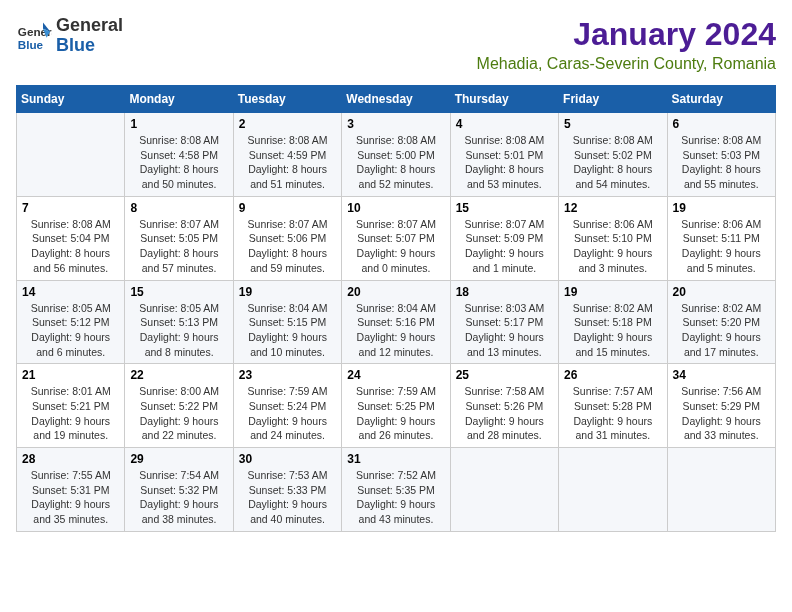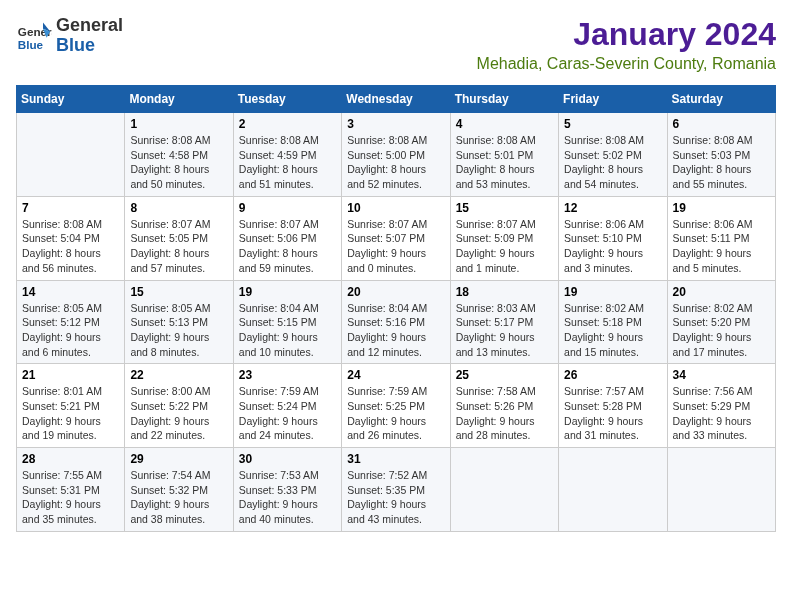--- a/index.html
+++ b/index.html
@@ -76,20 +76,21 @@
     .day-number {
       font-weight: bold;
       font-size: 12px;
       margin-bottom: 2px;
       display: block;
     }
     .day-info {
       color: #333;
       line-height: 1.4;
       font-size: 10.5px;
+      text-align: center;
     }
     .empty-cell {
       background-color: #f5f7fa;
     }
   </style>
 </head>
 <body>
 
 <div class="header-area">
   <div class="logo">

